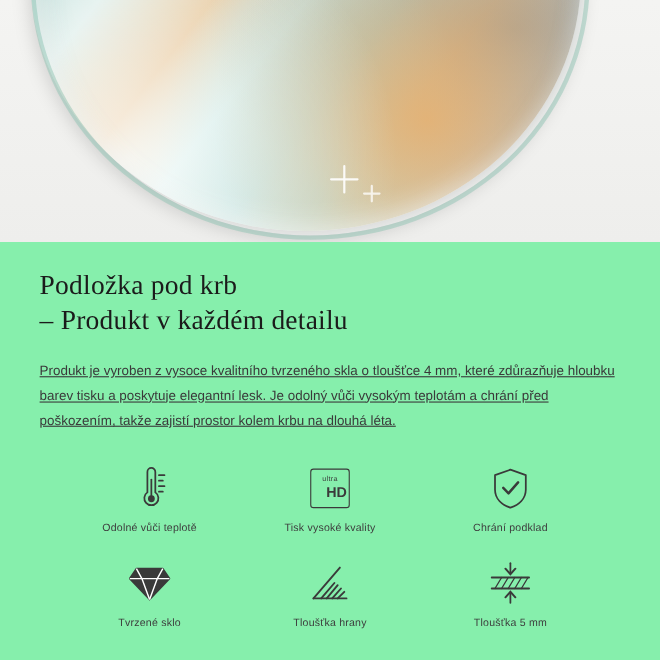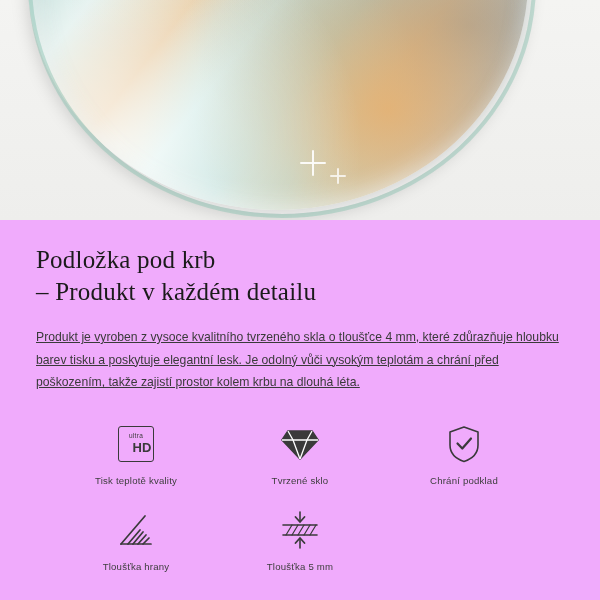--- a/index.html
+++ b/index.html
@@ -10,21 +10,21 @@
     width: 600px;
     height: 600px;
     background: #ffffff;
     font-family: "Liberation Sans", sans-serif;
     overflow: hidden;
   }
   .page {
     position: relative;
     width: 600px;
     height: 600px;
-    background: #f0abfc;
+    background: #86efac;
   }
 
   
   .hero {
     position: relative;
     width: 600px;
     height: 220px;
     background: #f2f2f0;
     overflow: hidden;
   }
@@ -193,51 +193,65 @@
   <div class="content">
     <h1 class="title">
       <span>Podložka pod krb</span>
       <span class="line2">– Produkt v každém detailu</span>
     </h1>
 
     <p class="body-text">Produkt je vyroben z vysoce kvalitního tvrzeného skla o tloušťce 4 mm, které zdůrazňuje hloubku barev tisku a poskytuje elegantní lesk. Je odolný vůči vysokým teplotám a chrání před poškozením, takže zajistí prostor kolem krbu na dlouhá léta.</p>
 
     <div class="features">
 
+      <div class="feature">
+        <div class="feature-icon">
+          <svg width="40" height="42" viewBox="0 0 40 42" fill="none" stroke="#3a3a3a" stroke-width="1.6" stroke-linecap="round">
+            <path d="M18 6a3.6 3.6 0 0 1 7.2 0v18.6a6.4 6.4 0 1 1-7.2 0V6z"></path>
+            <circle cx="21.6" cy="30.4" r="3.1" fill="#3a3a3a" stroke="none"></circle>
+            <line x1="21.6" y1="13" x2="21.6" y2="28"></line>
+            <line x1="28.5" y1="9" x2="33.5" y2="9"></line>
+            <line x1="28.5" y1="14" x2="32" y2="14"></line>
+            <line x1="28.5" y1="19" x2="33.5" y2="19"></line>
+            <line x1="28.5" y1="24" x2="32" y2="24"></line>
+          </svg>
+        </div>
+        <div class="feature-label">Odolné vůči teplotě</div>
+      </div>
 
       <div class="feature">
         <div class="feature-icon">
           <div class="ultrahd">
             <span class="u-small">ultra</span>
             <span class="u-big">HD</span>
           </div>
         </div>
-        <div class="feature-label">Tisk teplotě kvality</div>
+        <div class="feature-label">Tisk vysoké kvality</div>
+      </div>
+
+      <div class="feature">
+        <div class="feature-icon">
+          <svg width="38" height="42" viewBox="0 0 38 42" fill="none" stroke="#3a3a3a" stroke-width="1.6" stroke-linejoin="round" stroke-linecap="round">
+            <path d="M19 4 L33 9 V22 C33 30.5 26.5 36 19 38.5 C11.5 36 5 30.5 5 22 V9 Z"></path>
+            <path d="M12.5 20.5 L17.3 25.5 L26 15.5" stroke-width="2.2"></path>
+          </svg>
+        </div>
+        <div class="feature-label">Chrání podklad</div>
       </div>
 
       <div class="feature">
         <div class="feature-icon">
           <svg width="42" height="38" viewBox="0 0 42 38" fill="none" stroke="#3a3a3a" stroke-width="1.6" stroke-linejoin="round">
             <path d="M9 6 H33 L39 15 L21 34 L3 15 Z" fill="#3a3a3a" stroke="#3a3a3a"></path>
             <path d="M3 15 H39" stroke="#ffffff" stroke-width="1.3"></path>
             <path d="M9 6 L14 15 L21 34" stroke="#ffffff" stroke-width="1.3"></path>
             <path d="M33 6 L28 15 L21 34" stroke="#ffffff" stroke-width="1.3"></path>
           </svg>
         </div>
         <div class="feature-label">Tvrzené sklo</div>
-      </div>
-
-      <div class="feature">
-        <div class="feature-icon">
-          <svg width="38" height="42" viewBox="0 0 38 42" fill="none" stroke="#3a3a3a" stroke-width="1.6" stroke-linejoin="round" stroke-linecap="round">
-            <path d="M19 4 L33 9 V22 C33 30.5 26.5 36 19 38.5 C11.5 36 5 30.5 5 22 V9 Z"></path>
-            <path d="M12.5 20.5 L17.3 25.5 L26 15.5" stroke-width="2.2"></path>
-          </svg>
-        </div>
-        <div class="feature-label">Chrání podklad</div>
       </div>
 
       <div class="feature">
         <div class="feature-icon">
           <svg width="42" height="40" viewBox="0 0 42 40" fill="none" stroke="#3a3a3a" stroke-width="1.7" stroke-linecap="round">
             <path d="M6 34 L30 6"></path>
             <path d="M6 34 L36 34"></path>
             <path d="M13 34 L25 20"></path>
             <path d="M18 34 L28 22"></path>
             <path d="M23 34 L31 25"></path>

